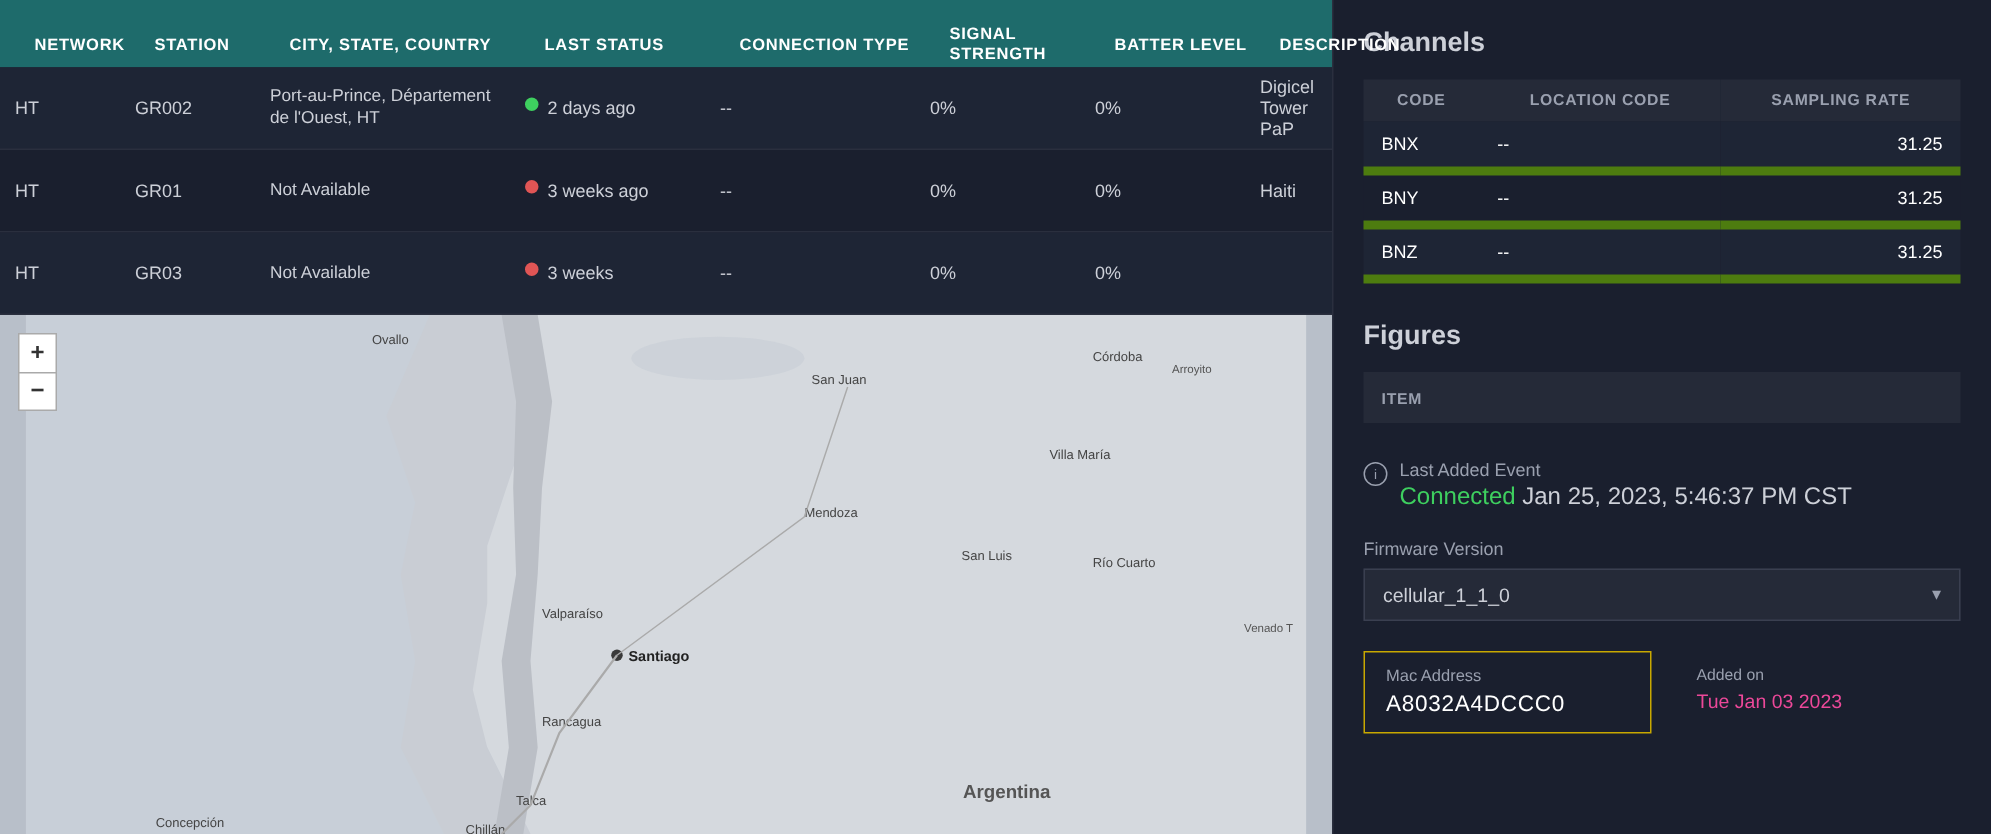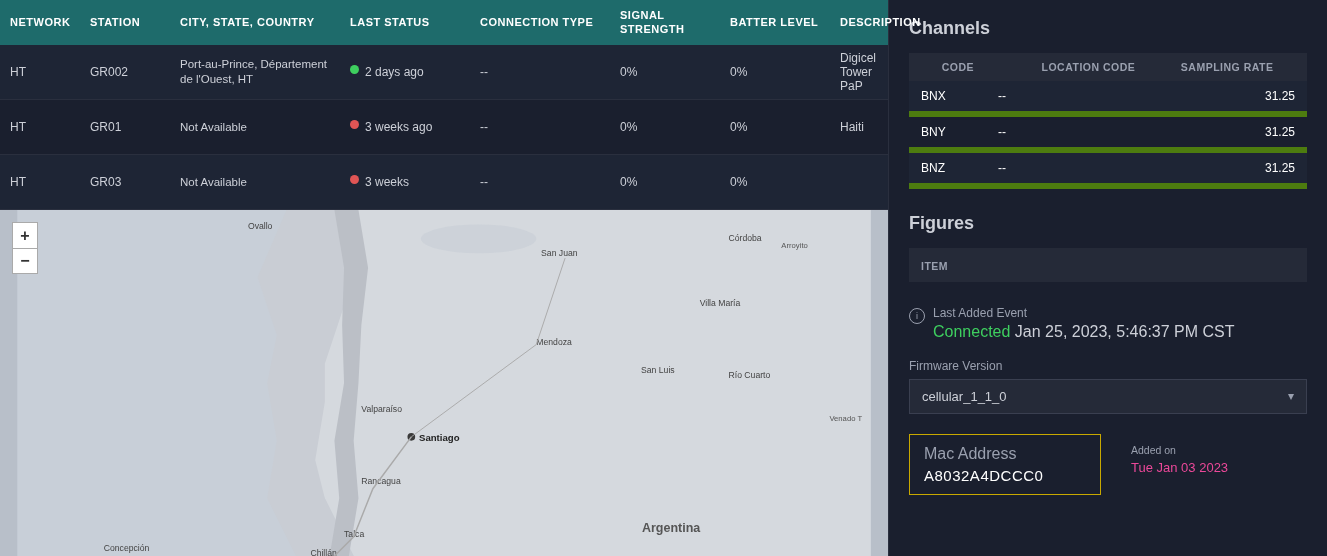--- a/index.html
+++ b/index.html
@@ -19,21 +19,21 @@
       display: flex;
       flex-direction: column;
       position: relative;
     }
 
     
     .table-header {
       display: grid;
       grid-template-columns: 80px 90px 170px 130px 140px 110px 110px auto;
       background: #1e6b6b;
-      padding: 0;
+      padding: 13px;
       height: 45px;
       align-items: center;
     }
     .th {
       font-size: 11px;
       font-weight: 700;
       color: #fff;
       padding: 4px 10px;
       text-transform: uppercase;
       letter-spacing: 0.5px;
@@ -143,21 +143,21 @@
       width: 100%;
       border-collapse: collapse;
       margin-bottom: 24px;
     }
     .channels-table th {
       background: #252a38;
       font-size: 10.5px;
       font-weight: 700;
       color: #9aa0af;
       padding: 8px 12px;
-      text-align: right;
+      text-align: center;
       text-transform: uppercase;
       letter-spacing: 0.5px;
     }
     .channels-table th:last-child { text-align: center; }
     .channels-table td {
       font-size: 12px;
       color: #ffffff;
       padding: 8px 12px;
       border-bottom: 6px solid #4d7c0f;
     }
@@ -240,21 +240,21 @@
     .bottom-info {
       display: flex;
       gap: 16px;
     }
     .mac-address-box {
       border: 1.5px solid #c8a800;
       padding: 10px 14px;
       flex: 1;
     }
     .mac-label {
-      font-size: 16px;
+      font-size: 11px;
       color: #9aa0af;
       margin-bottom: 4px;
       text-transform: none;
     }
     .mac-value {
       font-size: 15px;
       color: #fff;
       font-weight: 500;
       letter-spacing: 0.5px;
     }

